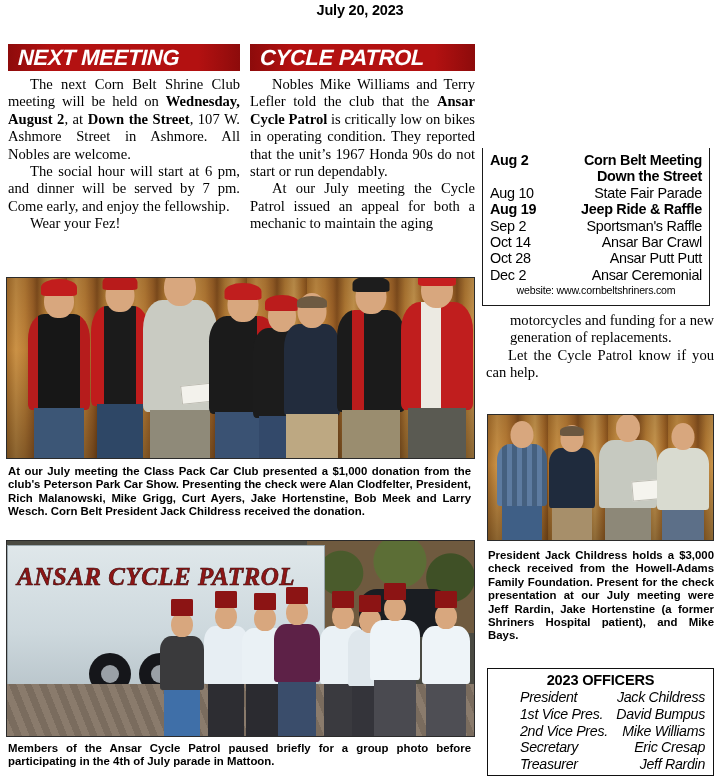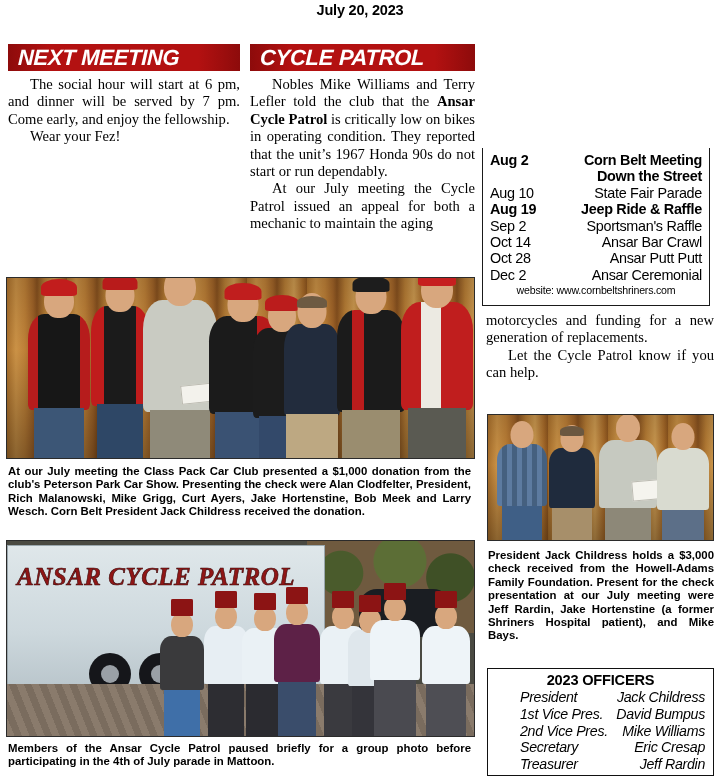--- a/index.html
+++ b/index.html
@@ -62,21 +62,21 @@
     font-size: 14.6px;
     line-height: 17.4px;
     text-align: justify;
     color: #000;
     hyphens: manual;
   }
   .col-text p {
     margin: 0;
     text-indent: 22px;
   }
-  .col-text p.no-indent { text-indent: 0; }
+  .col-text p.no-indent { text-indent: 0; margin-left: 24px; }
 
   
   .photo {
     position: absolute;
     border: 1px solid #2b2b2b;
     overflow: hidden;
     box-sizing: border-box;
   }
   .photo-inner {
     position: absolute;
@@ -293,20 +293,23 @@
 
 <div class="page">
 
   <div class="date-header">July 20, 2023</div>
 
   <div class="banner" style="left:8px; top:44px; width:232px;">
     <span class="banner-text">NEXT MEETING</span>
   </div>
 
   <div class="col-text" style="left:8px; top:76px; width:232px;">
+    <p>
+      <span>The next Corn Belt Shrine Club meeting will be held on </span><b>Wednesday, August 2</b>, at <b>Down the Street</b>, 107 W. Ashmore Street in Ashmore. All Nobles are welcome.
+    </p>
     <p>The social hour will start at 6 pm, and dinner will be served by 7 pm. Come early, and enjoy the fellowship.</p>
     <p>Wear your Fez!</p>
   </div>
 
   <div class="banner" style="left:250px; top:44px; width:225px;">
     <span class="banner-text">CYCLE PATROL</span>
   </div>
 
   <div class="col-text" style="left:250px; top:76px; width:225px;">
     <p>

